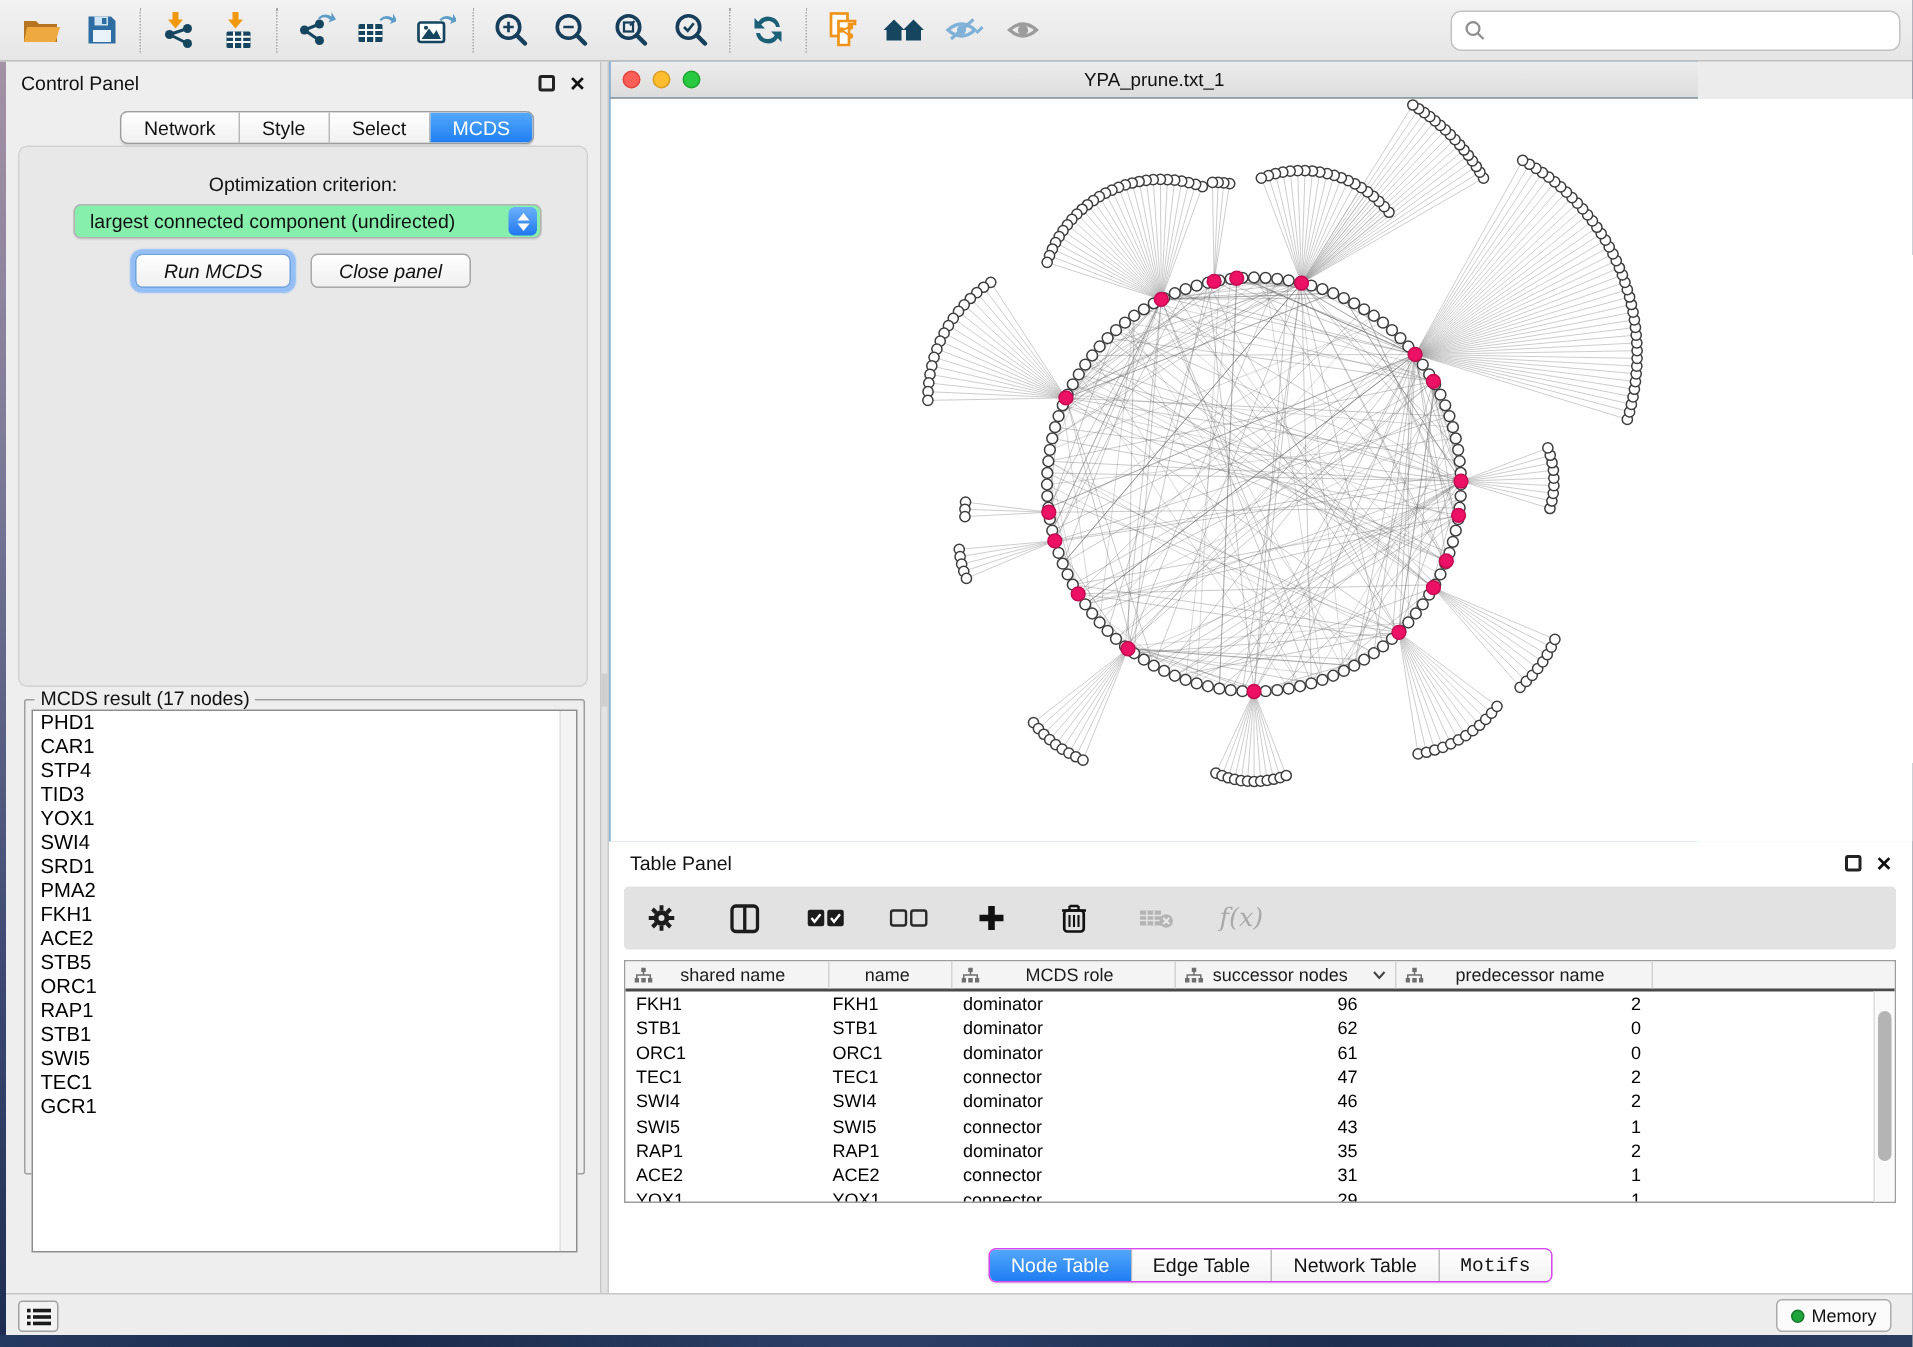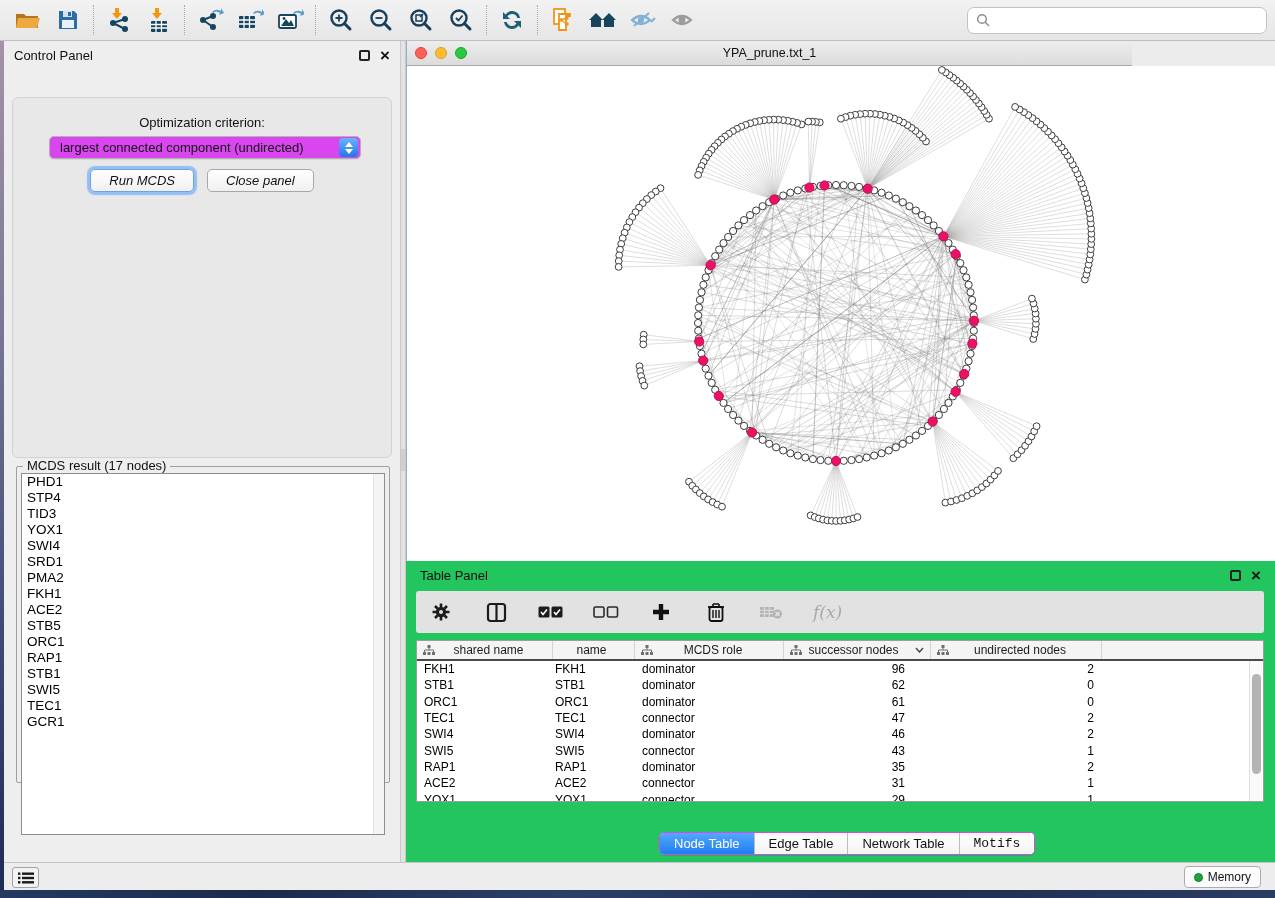--- a/index.html
+++ b/index.html
@@ -34,21 +34,21 @@
               border-radius:5px; overflow:hidden; border:1px solid #9d9d9d; background:#fff;
               box-shadow:0 1px 1px rgba(0,0,0,.12); }
   .seg { padding:0 15px; display:flex; align-items:center; font-size:13px; color:#111;
          border-right:1px solid #b9b9b9; background:linear-gradient(#ffffff,#f1f1f1); }
   .seg:last-child { border-right:none; }
   .seg.active { background:linear-gradient(#55a9fb,#1f7ef2); color:#fff; }
 
   .inner-panel { position:absolute; left:8px; top:56px; width:380px; height:361px;
                  background:#e8e8e8; border:1px solid #d2d2d2; border-radius:6px; }
   .opt-label { text-align:center; margin-top:17px; font-size:13px; color:#111; }
-  .dropdown { position:absolute; left:36px; top:38px; width:312px; height:23px; background:#d946ef;
+  .dropdown { position:absolute; left:36px; top:38px; width:312px; height:23px; background:#86efac;
               border:1px solid #b2b2b2; border-radius:5px; display:flex; align-items:center;
               box-shadow:0 1px 1px rgba(0,0,0,.08); }
   .dropdown-text { padding-left:10px; font-size:13px; color:#111; white-space:nowrap; }
   .dropdown-stepper { margin-left:auto; width:19px; height:19px; margin-right:2px; border-radius:4px;
                       background:linear-gradient(#6cb1fb,#2077ef); display:flex; flex-direction:column;
                       align-items:center; justify-content:center; gap:2px; }
   .tri-up { width:0; height:0; border-left:4px solid transparent; border-right:4px solid transparent; border-bottom:5px solid #fff; }
   .tri-dn { width:0; height:0; border-left:4px solid transparent; border-right:4px solid transparent; border-top:5px solid #fff; }
   .btn-row { position:absolute; left:0; top:71px; width:100%; display:flex; justify-content:center; gap:13px; }
   .mac-btn { height:23px; padding:0 18px; font-size:13px; color:#111; background:linear-gradient(#ffffff,#f0f0f0);
@@ -77,21 +77,21 @@
   .light { width:12px; height:12px; border-radius:50%; }
   .light.red { background:#ff5f57; border:1px solid #e0443e; }
   .light.yellow { background:#febc2e; border:1px solid #d89e24; }
   .light.green { background:#28c840; border:1px solid #1da532; }
   .net-title { position:absolute; left:0; right:0; text-align:center; font-size:12.5px; color:#111; }
   .net-canvas { width:869px; height:495px; display:block; background:#fff; }
   .corner-accent { position:absolute; left:0; top:0; width:0; height:0;
                    border-top:7px solid #4a7fd4; border-right:7px solid transparent; }
 
   
-  .table-panel { position:absolute; left:406px; top:561px; width:869px; height:301px; background:#22c55e; }
+  .table-panel { position:absolute; left:406px; top:561px; width:869px; height:301px; background:#ffffff; }
   .tp-toolbar { position:absolute; left:10px; top:30px; width:848px; height:42px; background:#e2e2e2;
                 border-radius:3px; display:flex; align-items:center; padding-left:12px; gap:29px; }
   .tp-btn { width:26px; height:28px; border:none; background:transparent; display:flex; align-items:center; justify-content:center; }
   .fx-label { font-family:"DejaVu Serif", serif; font-style:italic; font-size:17px; color:#a9a9a9; }
 
   .ntable { position:absolute; left:10px; top:79px; width:848px; height:162px; background:#fff; border:1px solid #9d9d9d; }
   .ntable-header { display:flex; height:20px; background:#f4f4f4; border-bottom:2px solid #4a4a4a; }
   .th { display:flex; align-items:center; border-right:1px solid #d4d4d4; font-size:12px; color:#1c1c1c; position:relative; padding-left:6px; }
   .th .th-label { flex:1; text-align:center; padding-right:10px; }
   .th-w0 { width:136px; } .th-w1 { width:82px; } .th-w2 { width:149px; }
@@ -270,40 +270,47 @@
     </div>
   </div>
 
   <div class="control-panel">
     <div class="panel-titlebar">
       <span class="panel-title">Control Panel</span>
       <span class="panel-wicons">
         <span class="w-float"></span>
         <span class="w-close">×</span>
       </span>
+    </div>
+    <div class="seg-tabs">
+      <div class="seg">Network</div>
+      <div class="seg">Style</div>
+      <div class="seg">Select</div>
+      <div class="seg active">MCDS</div>
     </div>
     <div class="inner-panel">
       <div class="opt-label">Optimization criterion:</div>
       <div class="dropdown">
         <span class="dropdown-text">largest connected component (undirected)</span>
         <span class="dropdown-stepper">
           <span class="tri-up"></span>
             <span class="tri-dn"></span>
         </span>
       </div>
       <div class="btn-row">
         <button class="mac-btn focused">Run MCDS</button>
         <button class="mac-btn">Close panel</button>
       </div>
     </div>
     <div class="mcds-fieldset">
       <span class="mcds-legend">MCDS result (17 nodes)</span>
       <div class="mcds-list">
         <div id="mcds-items">
             <div class="mcds-item">PHD1</div>
+            <div class="mcds-item">CAR1</div>
             <div class="mcds-item">STP4</div>
             <div class="mcds-item">TID3</div>
             <div class="mcds-item">YOX1</div>
             <div class="mcds-item">SWI4</div>
             <div class="mcds-item">SRD1</div>
             <div class="mcds-item">PMA2</div>
             <div class="mcds-item">FKH1</div>
             <div class="mcds-item">ACE2</div>
             <div class="mcds-item">STB5</div>
             <div class="mcds-item">ORC1</div>
@@ -1198,21 +1205,21 @@
         <div class="th th-w4">
           <svg class="mini-tree" width="12" height="11" viewBox="0 0 12 11">
             <g fill="#6f6f6f">
                 <rect x="4.5" y="0" width="3" height="3"></rect>
                 <rect x="0" y="7" width="3" height="3"></rect>
                 <rect x="4.5" y="7" width="3" height="3"></rect>
                 <rect x="9" y="7" width="3" height="3"></rect>
               </g>
             <path d="M6 3 V5 M1.5 7 V5 H10.5 V7" fill="none" stroke="#6f6f6f" stroke-width="1"></path>
           </svg>
-          <span class="th-label">undirected nodes</span>
+          <span class="th-label">predecessor name</span>
         </div>
         <div class="th th-w5"></div>
       </div>
       <div class="tbody" id="table-body">
   <div class="tr">
     <div class="td td-c0">FKH1</div>
     <div class="td td-c1">FKH1</div>
     <div class="td td-c2">dominator</div>
     <div class="td td-c3">96</div>
     <div class="td td-c4">2</div>

